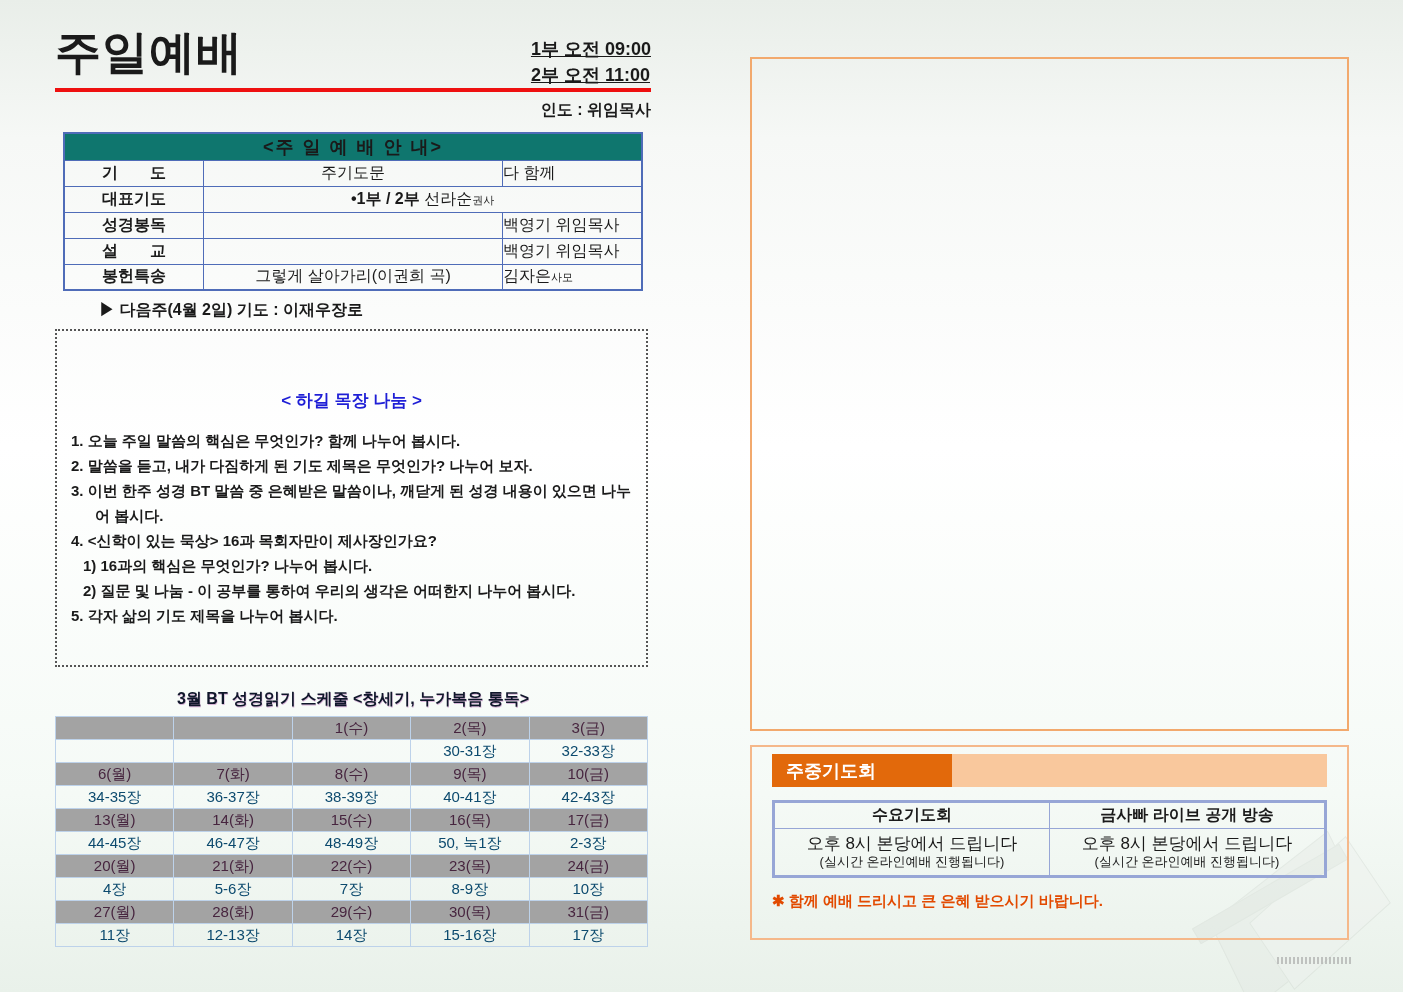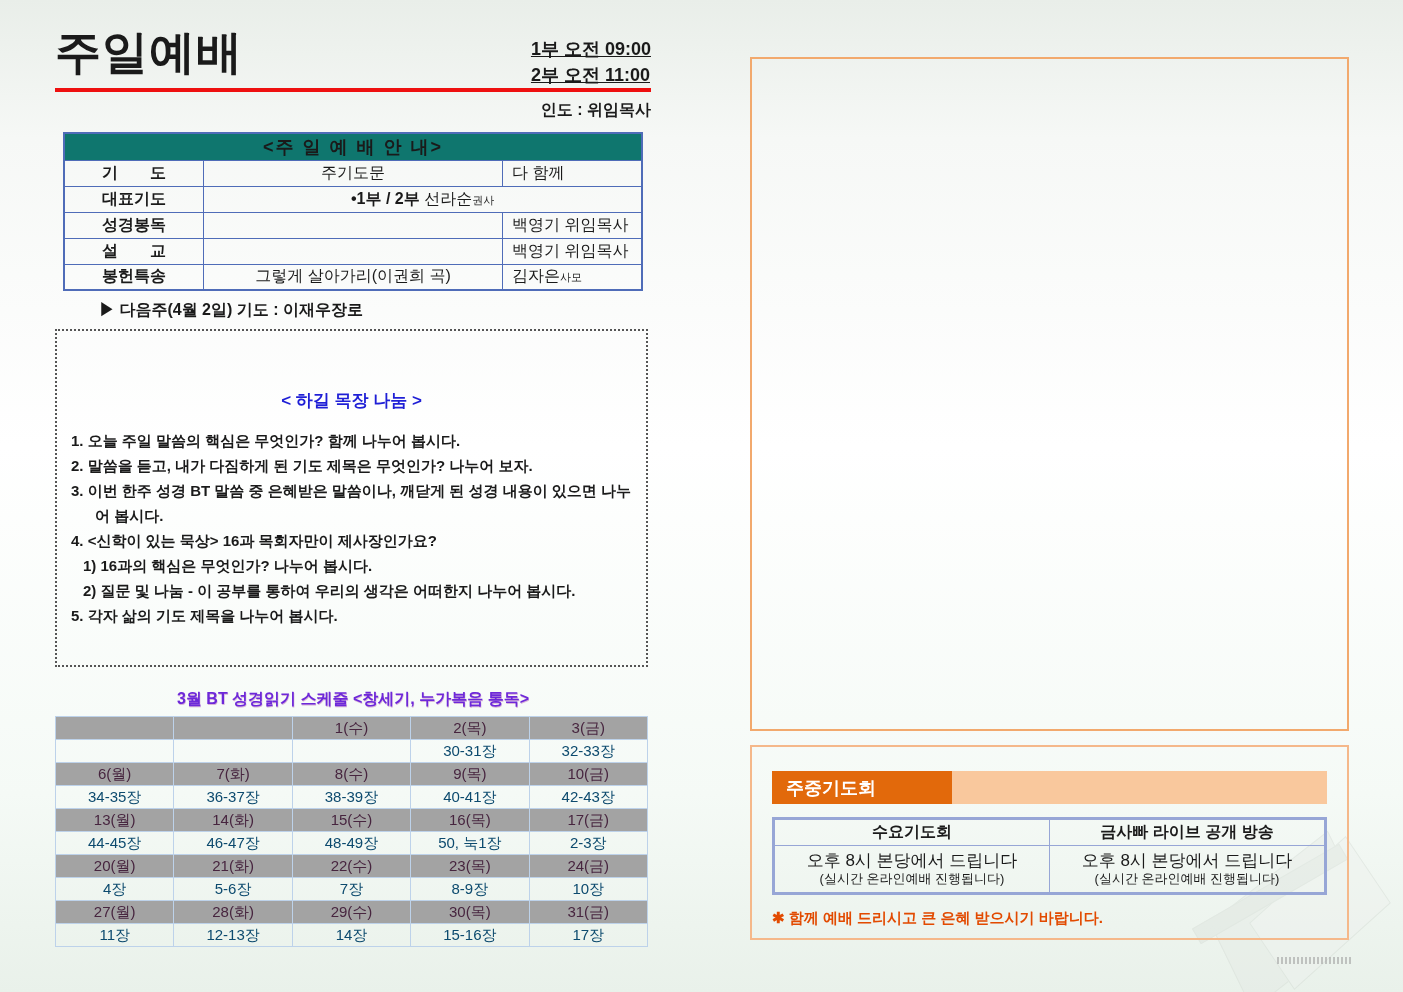--- a/index.html
+++ b/index.html
@@ -18,39 +18,39 @@
   .svc-times { text-align:left; font-size:18px; font-weight:bold; line-height:1.45; padding-top:8px;text-decoration:underline; }
   .red-rule { height:4px; background:#ee1010; margin-top:0px; }
   .leader-line { text-align:right; font-size:16px; font-weight:bold; margin-top:8px; }
 
   table { border-collapse:collapse; }
   .guide-table { width:580px; margin:11px auto 0 auto; border:2px solid #4f6cb8; }
   .guide-table th, .guide-table td { border:1px solid #4f6cb8; font-size:16px; height:26px; }
   .guide-table .g-head { background:#0f766e; font-size:18px; font-weight:bold; letter-spacing:2px; text-align:center; height:27px; }
   .g-label { width:140px; text-align:center; font-weight:bold; white-space:pre; }
   .g-mid   { width:300px; text-align:center; }
-  .g-right { width:140px; text-align:left; padding-left:9px; }
+  .g-right { width:140px; text-align:left; }
   .suffix-sm { font-size:11px; }
 
   .next-week { font-size:16px; font-weight:bold; padding-left:44px; margin-top:9px; }
 
   .share-box { width:593px; height:338px; border:2px dotted #555; margin-top:8px; padding:16px 14px 0 14px; }
   .share-title { text-align:center; color:#1f1fd6; font-size:17px; font-weight:bold; margin-top:42px; margin-bottom:16px; }
   .share-item { font-size:15px; font-weight:bold; line-height:25px; padding-left:24px; text-indent:-24px; }
   .share-item.sub { margin-left:12px; }
 
-  .sched-title { text-align:center; color:#6d28d9; font-size:16px; font-weight:bold; margin-top:22px; text-shadow:0.5px 0.5px 0 #d8b5d8; }
+  .sched-title { text-align:center; color:#0f172a; font-size:16px; font-weight:bold; margin-top:22px; text-shadow:0.5px 0.5px 0 #d8b5d8; }
   .sched-table { width:593px; margin-top:6px; border:1px solid #aac3e2; }
   .sched-table td { border:1px solid #bdd2ea; width:20%; text-align:center; height:23px; font-size:15px; }
   .day-row td { background:#a3a3a3; font-weight:normal; color:#47253f; }
   .ch-row td { background:transparent; color:#0c4a6e; }
 
   
   .notes-box { position:absolute; left:750px; top:57px; width:599px; height:674px; border:2px solid #f2a96d; background:transparent; }
-  .weekday-box { position:absolute; left:750px; top:745px; width:599px; height:195px; border:2px solid #f5b88a; padding:24px 20px 0 20px; }
+  .weekday-box { position:absolute; left:750px; top:745px; width:599px; height:195px; border:2px solid #f5b88a; padding:7px 20px 0 20px; }
   .wk-header { display:flex; height:33px; }
   .wk-header .dark { background:#e2690b; color:#ffffff; font-weight:bold; font-size:18px; padding:5px 14px 0 14px; width:180px; }
   .wk-header .light { background:#f9c89d; flex:1; }
   .prayer-table { width:555px; margin-top:13px; border:3px solid #97a6d6; }
   .prayer-table td { border:1px solid #97a6d6; width:50%; text-align:center; }
   .prayer-table .p-head td { font-weight:bold; font-size:16px; height:27px; }
   .p-line1 { font-size:17px; line-height:20px; padding-top:5px; }
   .p-line2 { font-size:13px; line-height:16px; padding-bottom:5px; }
   .wk-note { margin-top:14px; color:#e24a00; font-weight:bold; font-size:15px; }
 

